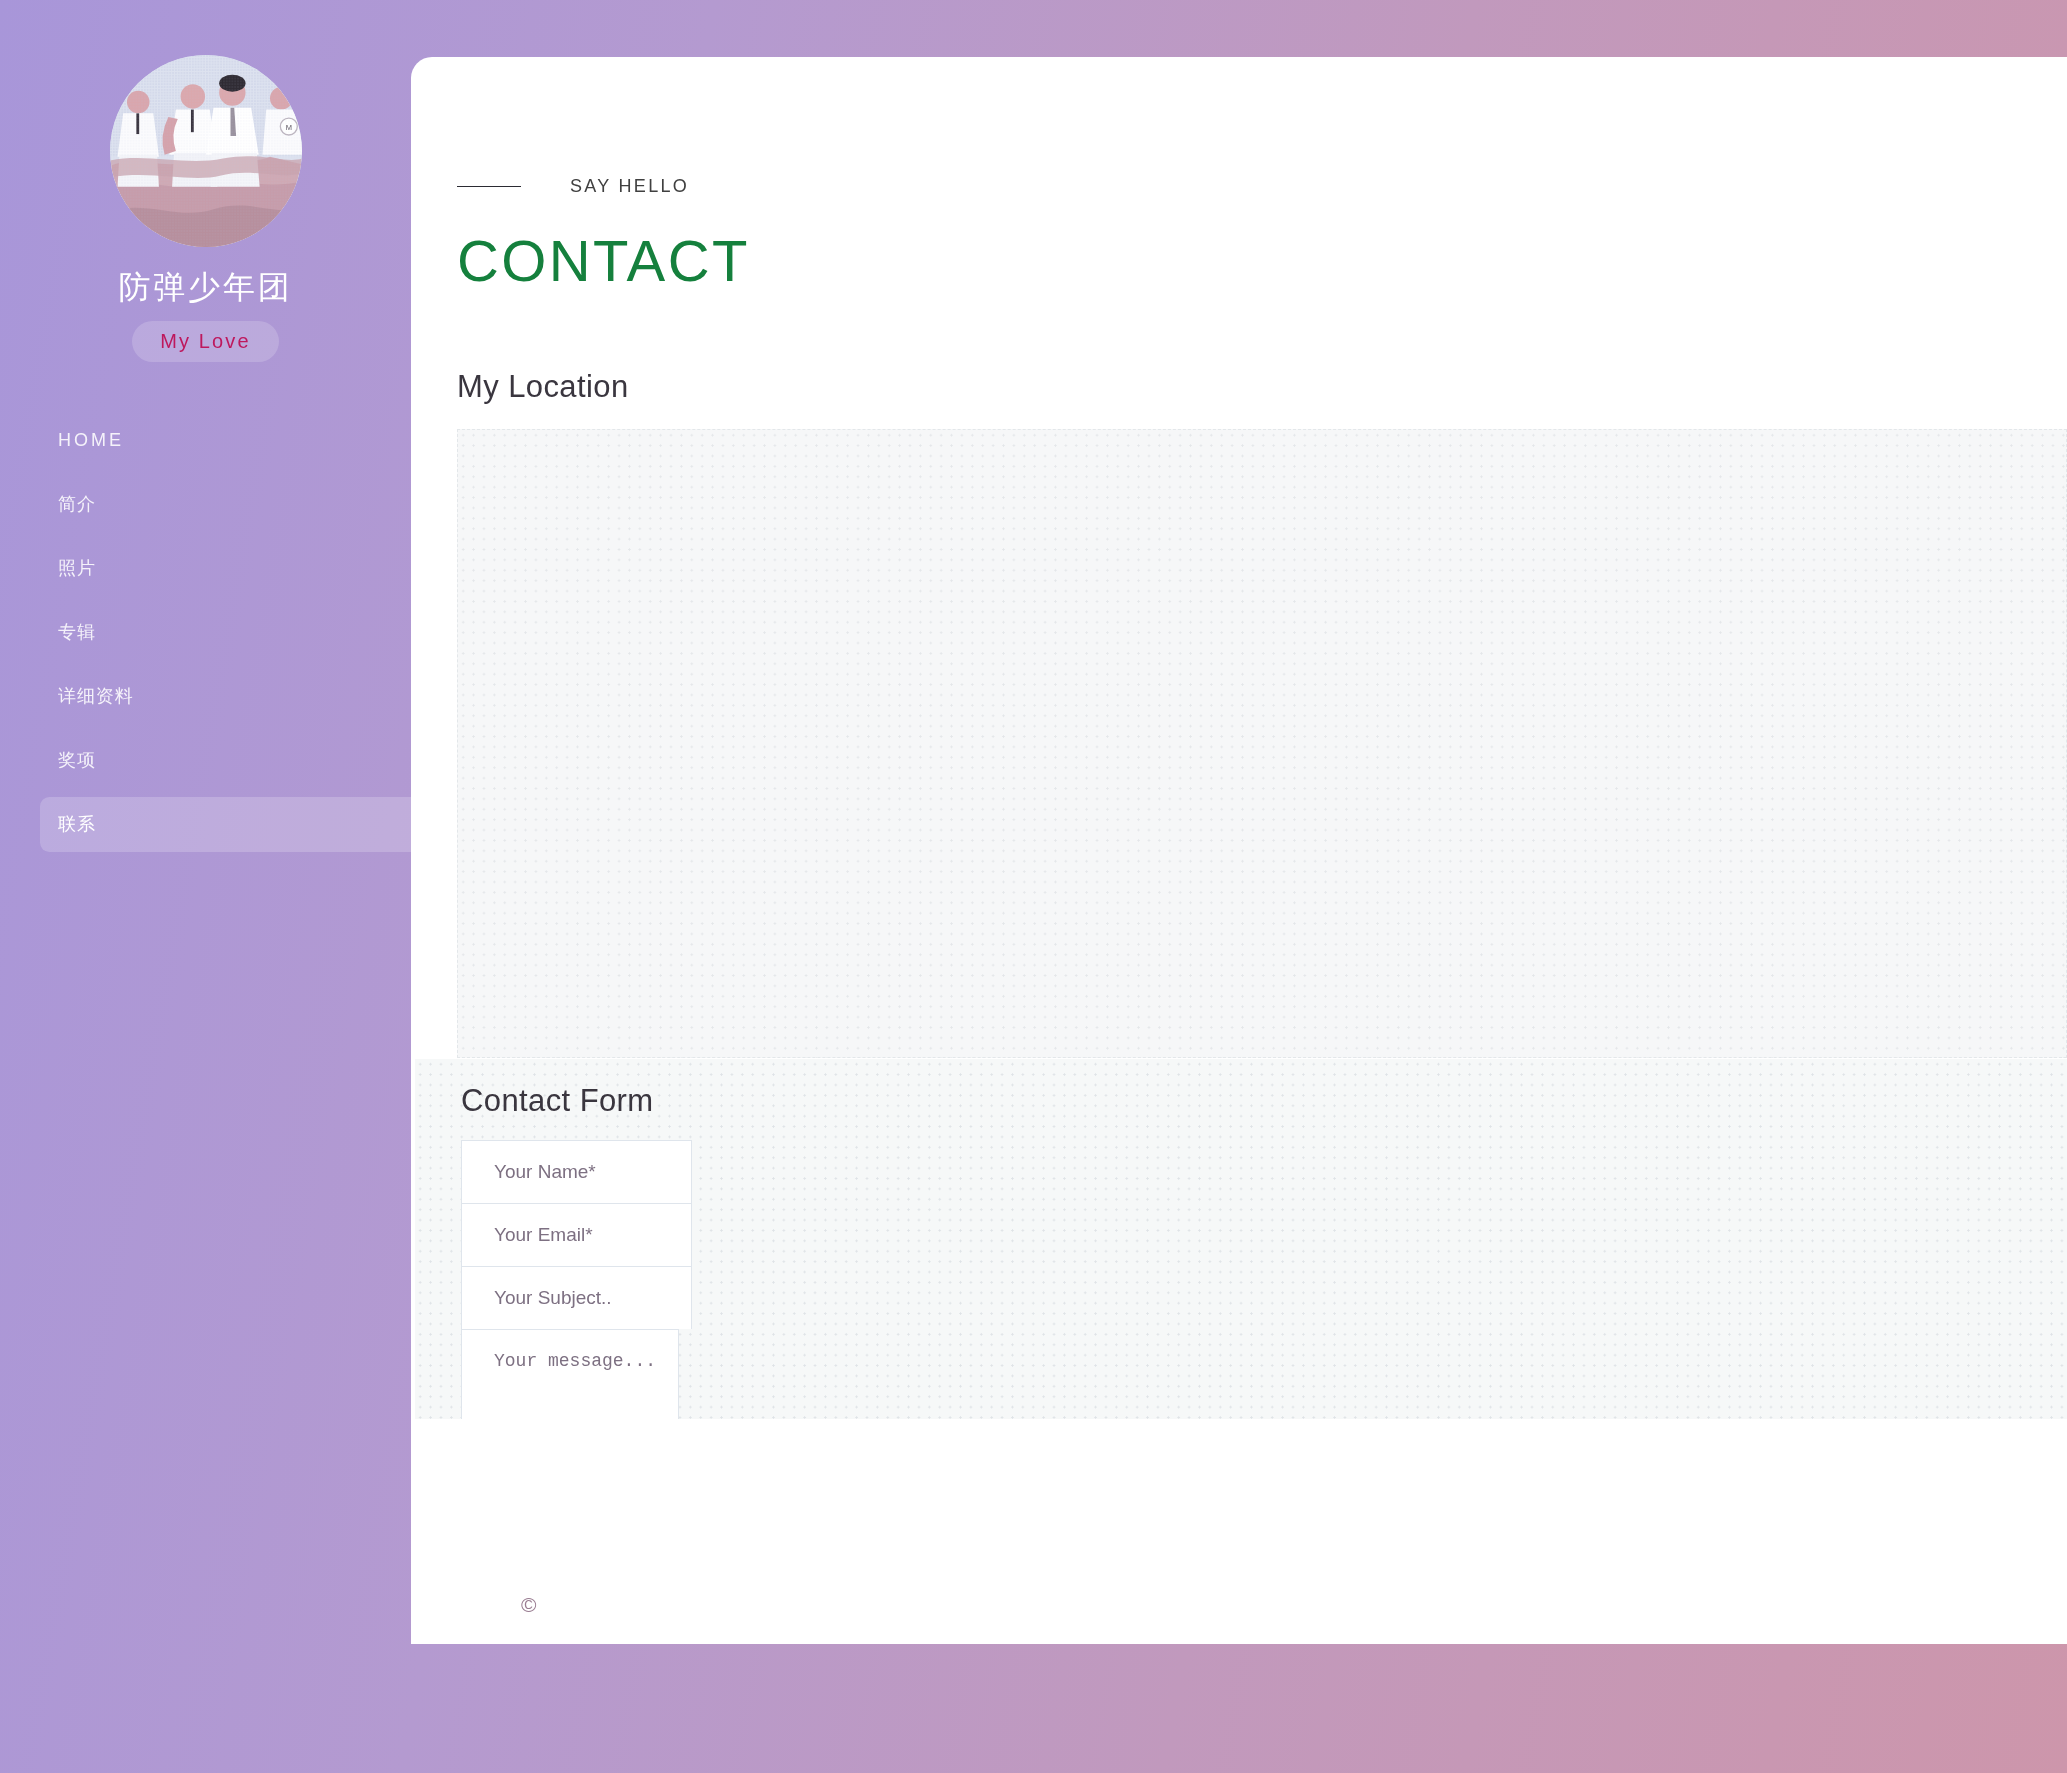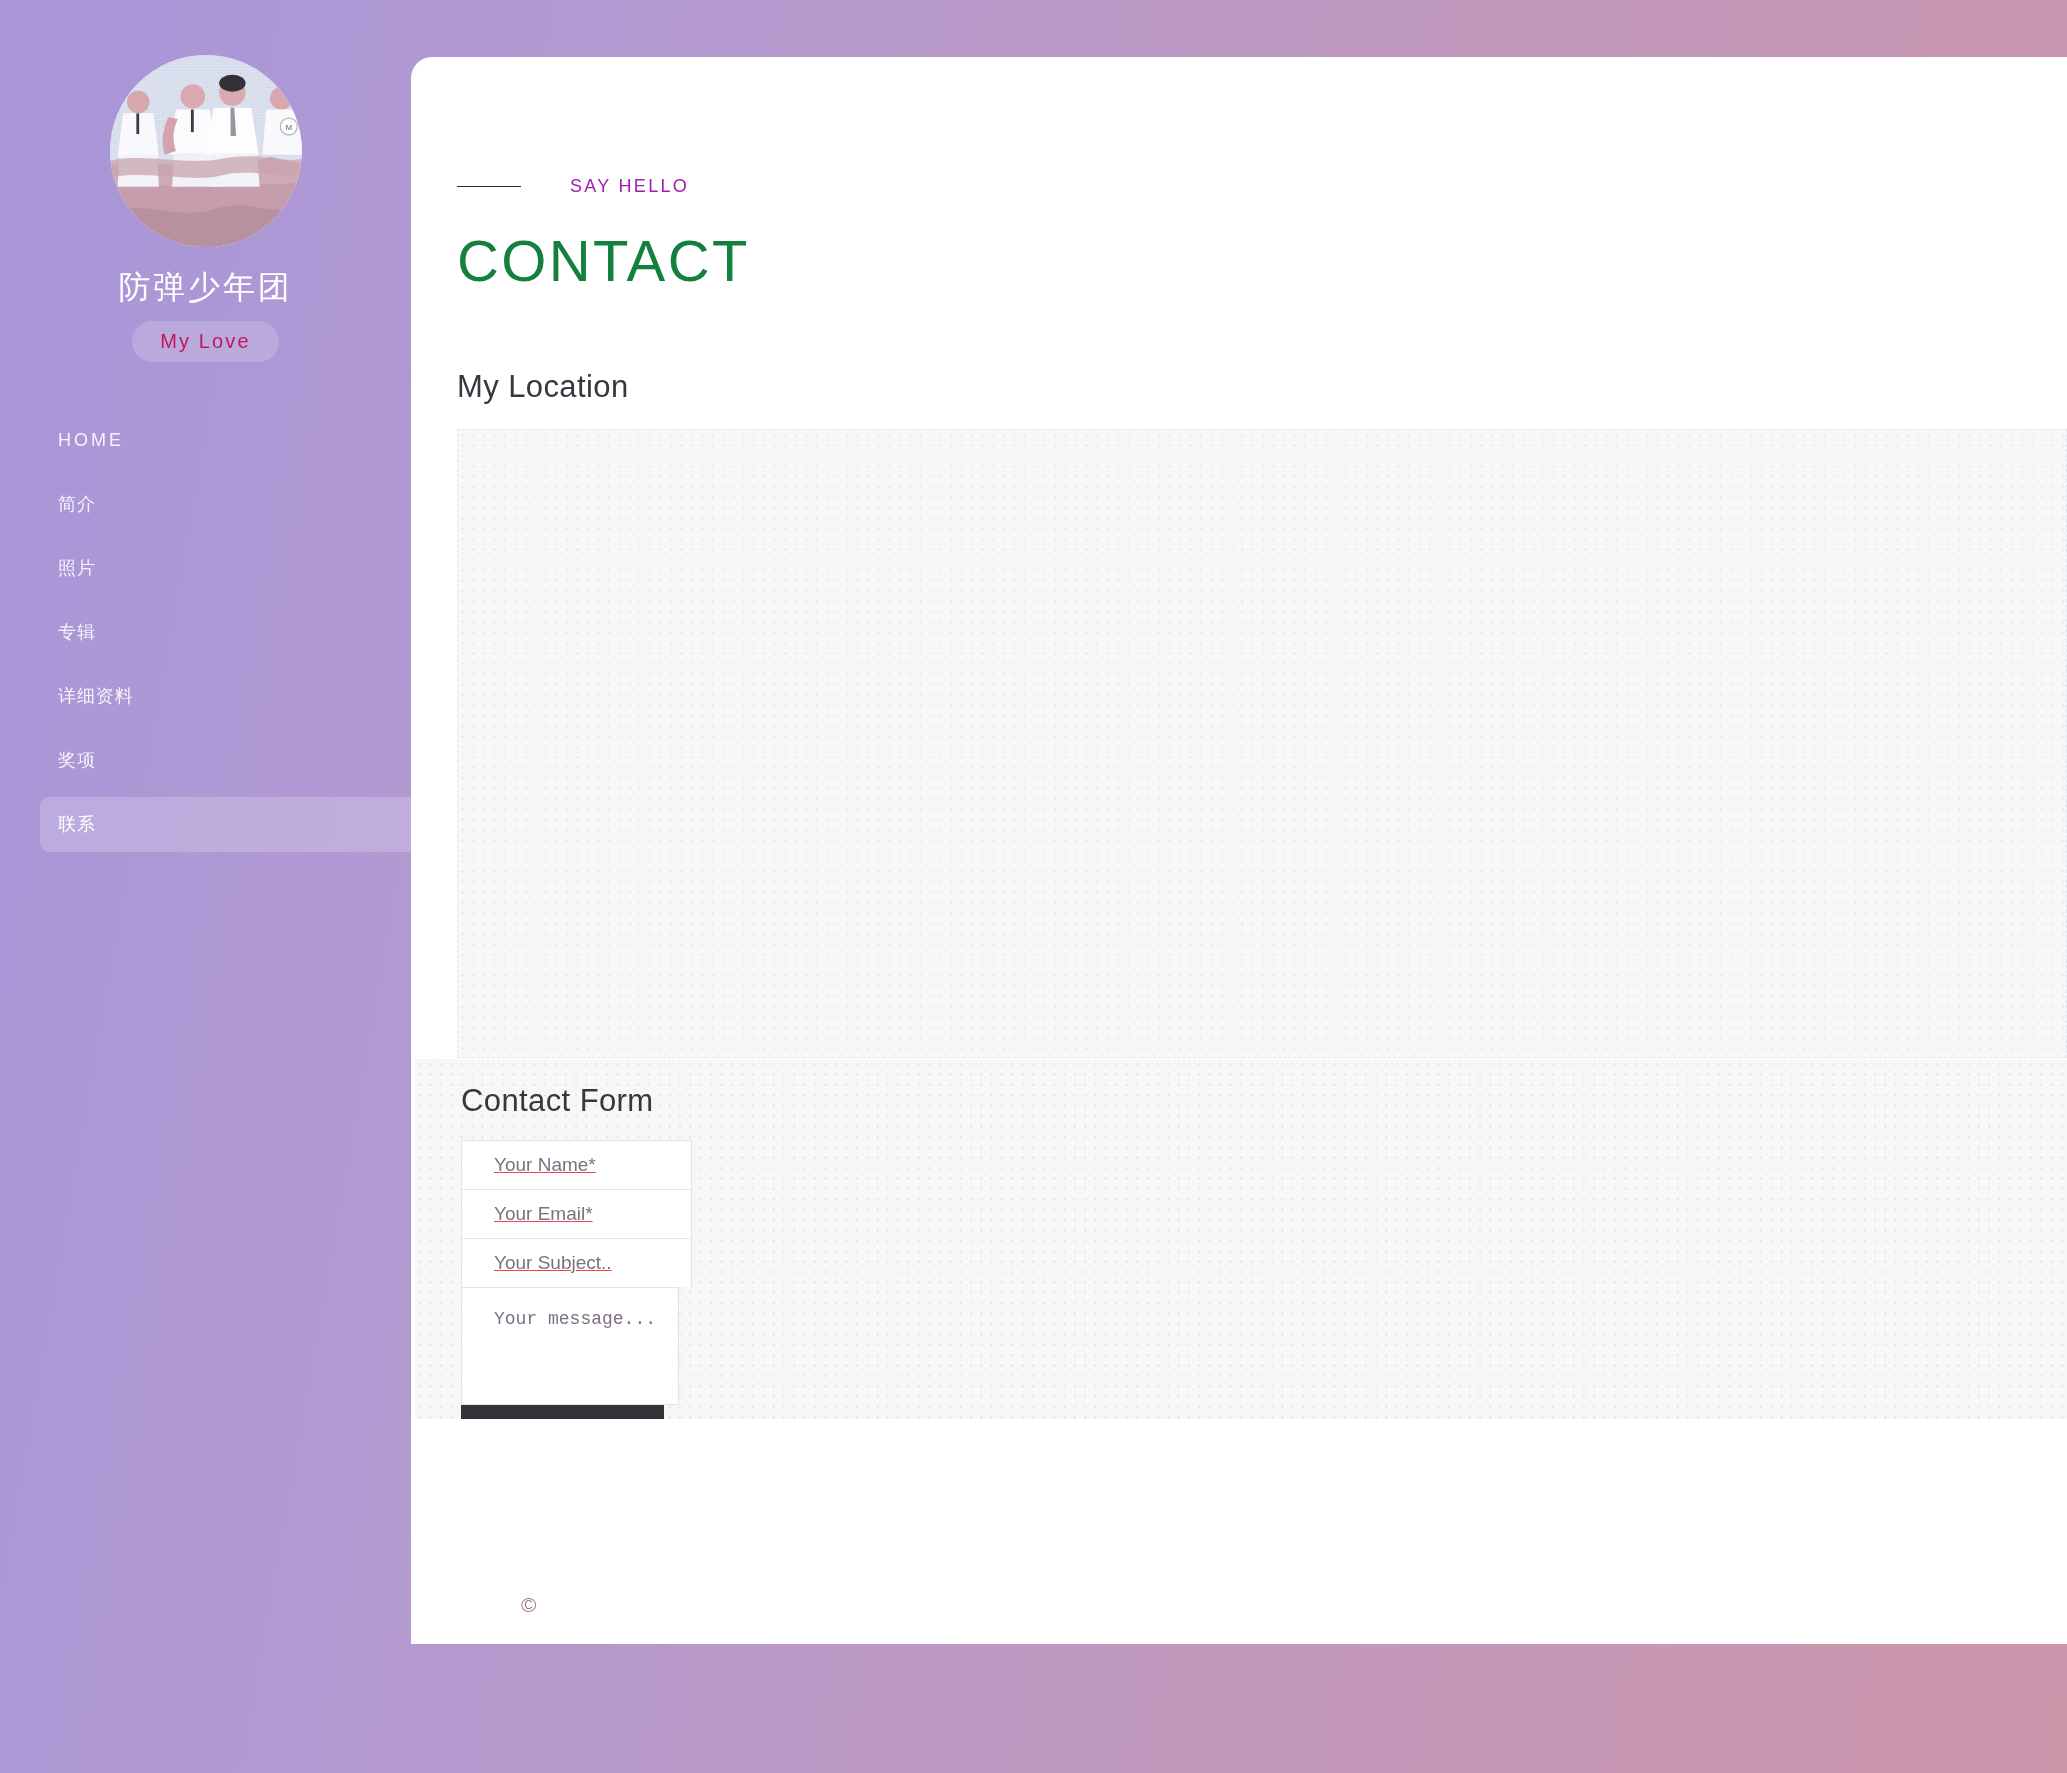--- a/index.html
+++ b/index.html
@@ -108,21 +108,21 @@
   .eyebrow .rule {
     display: block;
     width: 64px;
     height: 0.9px;
     background: #2b2b33;
     margin-right: 49px;
   }
   .eyebrow .eyebrow-text {
     font-size: 18px;
     letter-spacing: 2.3px;
-    color: #a21caf;
+    color: #404040;
     text-align: right;
   }
   .page-title {
     margin: 34px 0 0 0;
     font-size: 58px;
     font-weight: 400;
     letter-spacing: 2.4px;
     color: #15803d;
     line-height: 1;
   }
@@ -156,30 +156,29 @@
     height: 360px;
     background:
       radial-gradient(rgba(178,186,196,0.34) 0.9px, transparent 1.3px) 0 0/10.4px 10.4px,
       #f6f8f8;
   }
   .form-inner { padding: 23.5px 0 0 46px; }
   .form-fields { margin-top: 21px; }
   .field {
     display: block;
     width: 231px;
-    height: 49px;
+    height: 63px;
     padding: 0 0 0 32px;
     background: #ffffff;
     border: 0.9px solid #dfe5ec;
     border-bottom: none;
     font-family: "Liberation Sans", "DejaVu Sans", sans-serif;
     font-size: 19px;
     color: #ef4444;
     outline: none;
-    text-decoration: underline;
   }
   .field::placeholder { color: #7d7082; opacity: 1; }
   .field-msg {
     display: block;
     width: 218px;
     height: 118px;
     margin-top: 0;
     padding: 19px 0 0 32px;
     background: #ffffff;
     border: 0.9px solid #dfe5ec;

